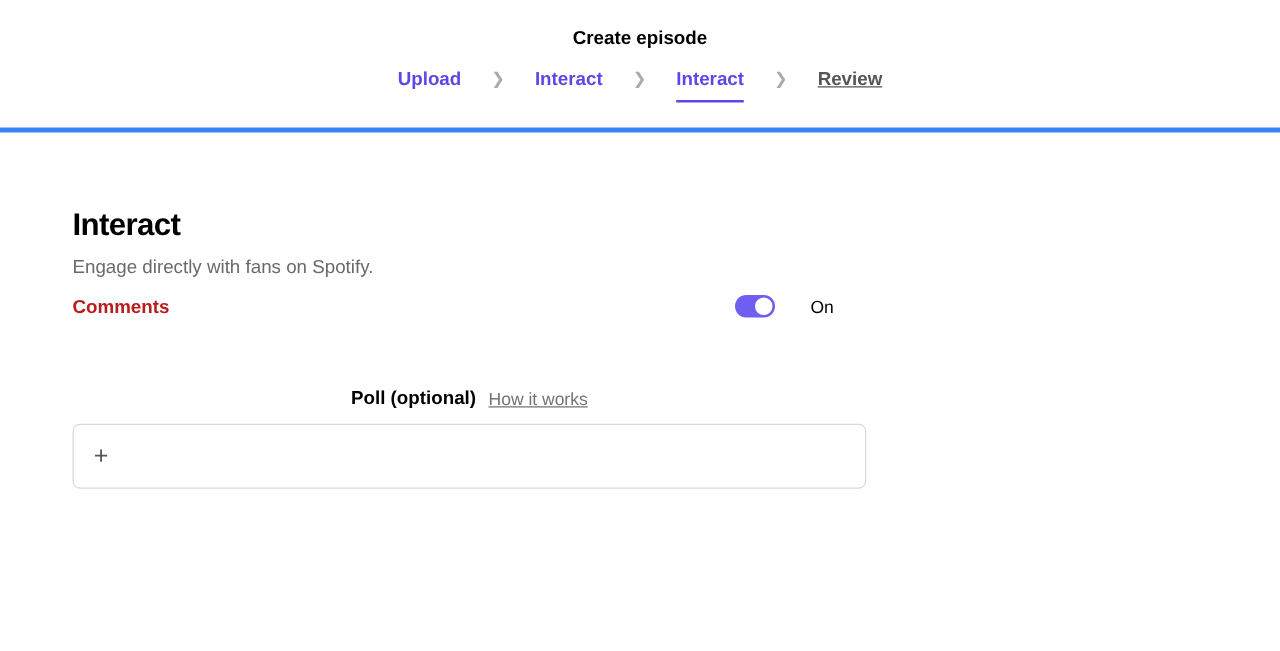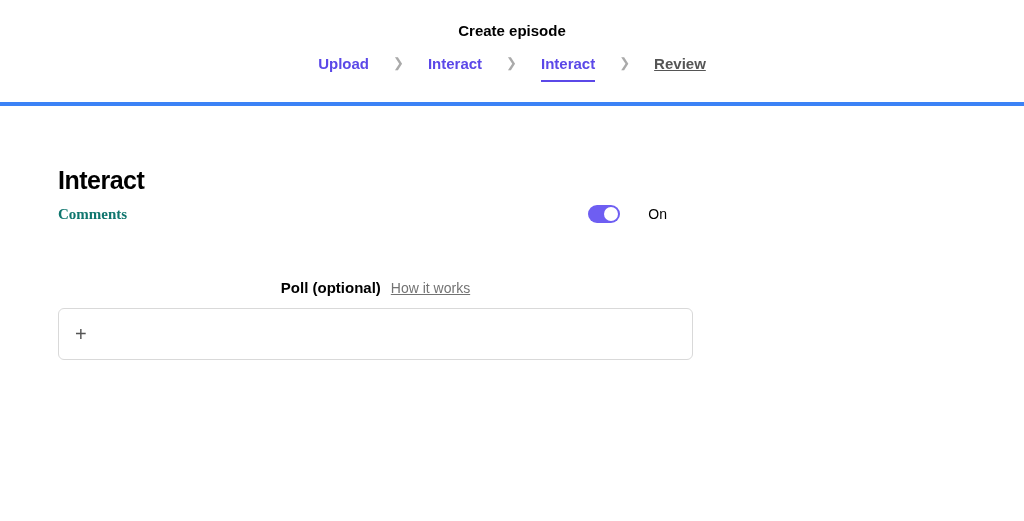--- a/index.html
+++ b/index.html
@@ -67,22 +67,21 @@
     }
     .comments-row {
       display: flex;
       align-items: center;
       justify-content: space-between;
       width: 635px;
     }
     .comments-label {
       font-size: 15px;
       font-weight: 700;
-      color: #0f766e;
-      font-family: Liberation Serif, serif;
+      color: #b91c1c;
     }
     .toggle-group {
       display: flex;
       align-items: center;
       gap: 28px;
       position: relative;
       left: -26px;
     }
     .toggle {
       width: 32px;
@@ -153,20 +152,21 @@
     <span class="breadcrumb-step">Interact</span>
     <span class="chevron">❯</span>
     <span class="breadcrumb-step active">Interact</span>
     <span class="chevron">❯</span>
     <span class="breadcrumb-step future">Review</span>
   </div>
 </div>
 
 <div class="content">
   <h1 class="section-title">Interact</h1>
+  <p class="section-subtitle">Engage directly with fans on Spotify.</p>
 
   <div class="comments-row">
     <span class="comments-label">Comments</span>
     <div class="toggle-group">
       <div class="toggle">
         <div class="toggle-knob"></div>
       </div>
       <span class="toggle-label">On</span>
     </div>
   </div>

